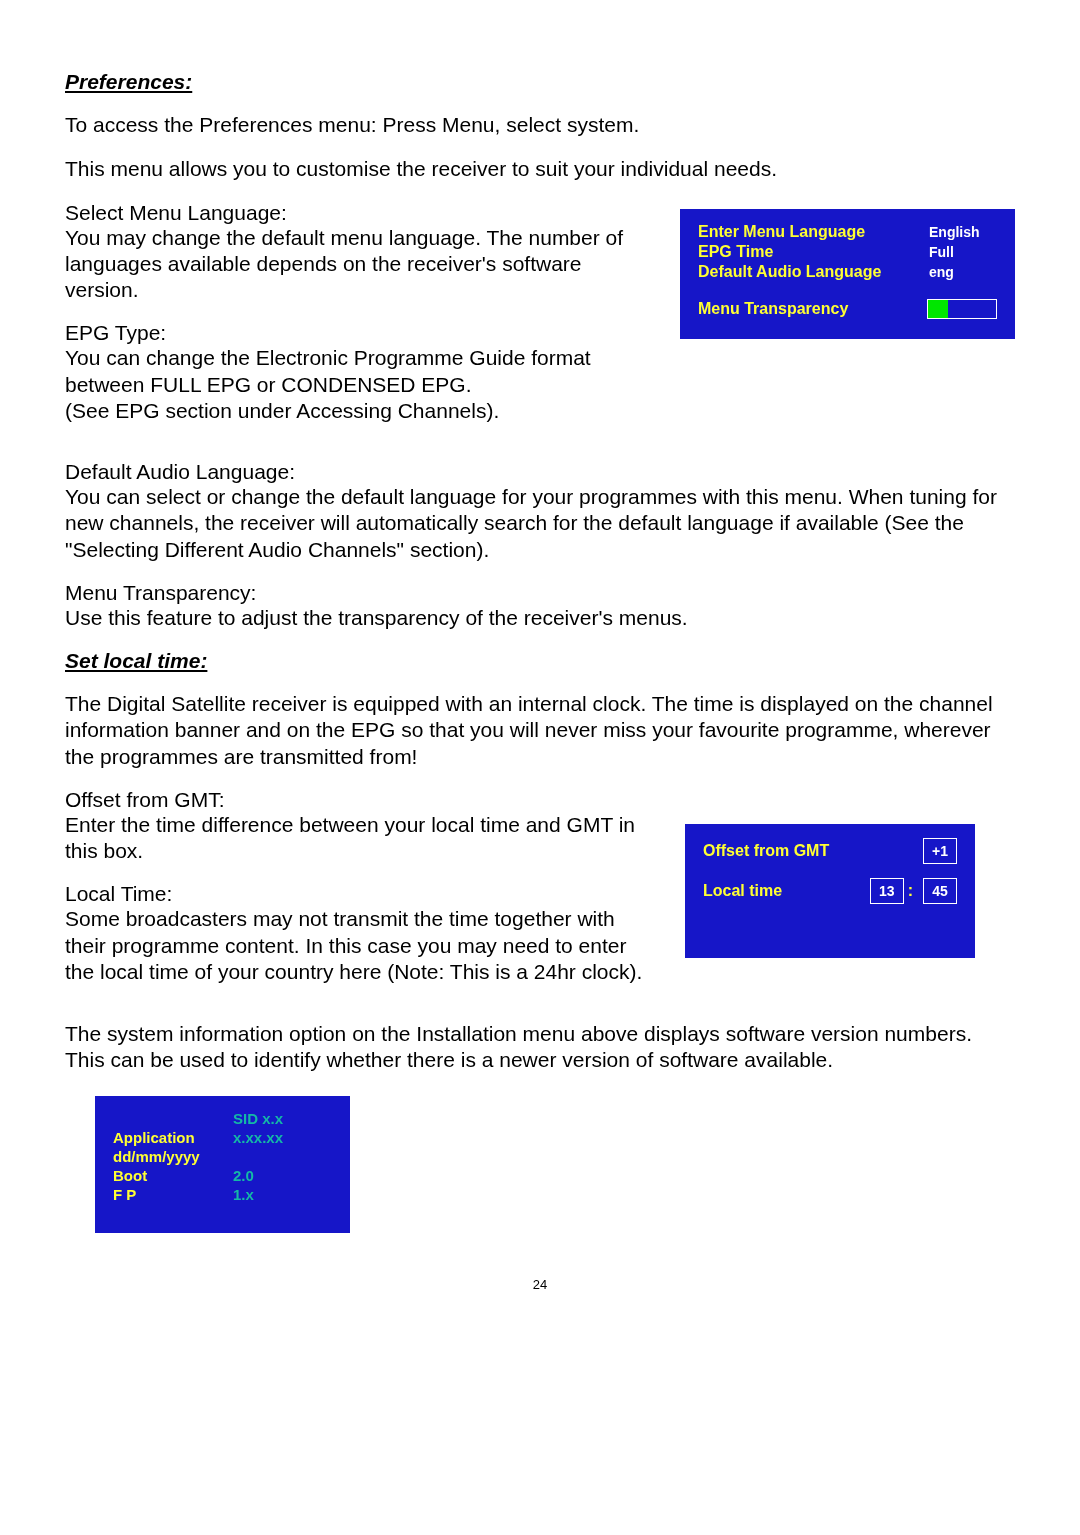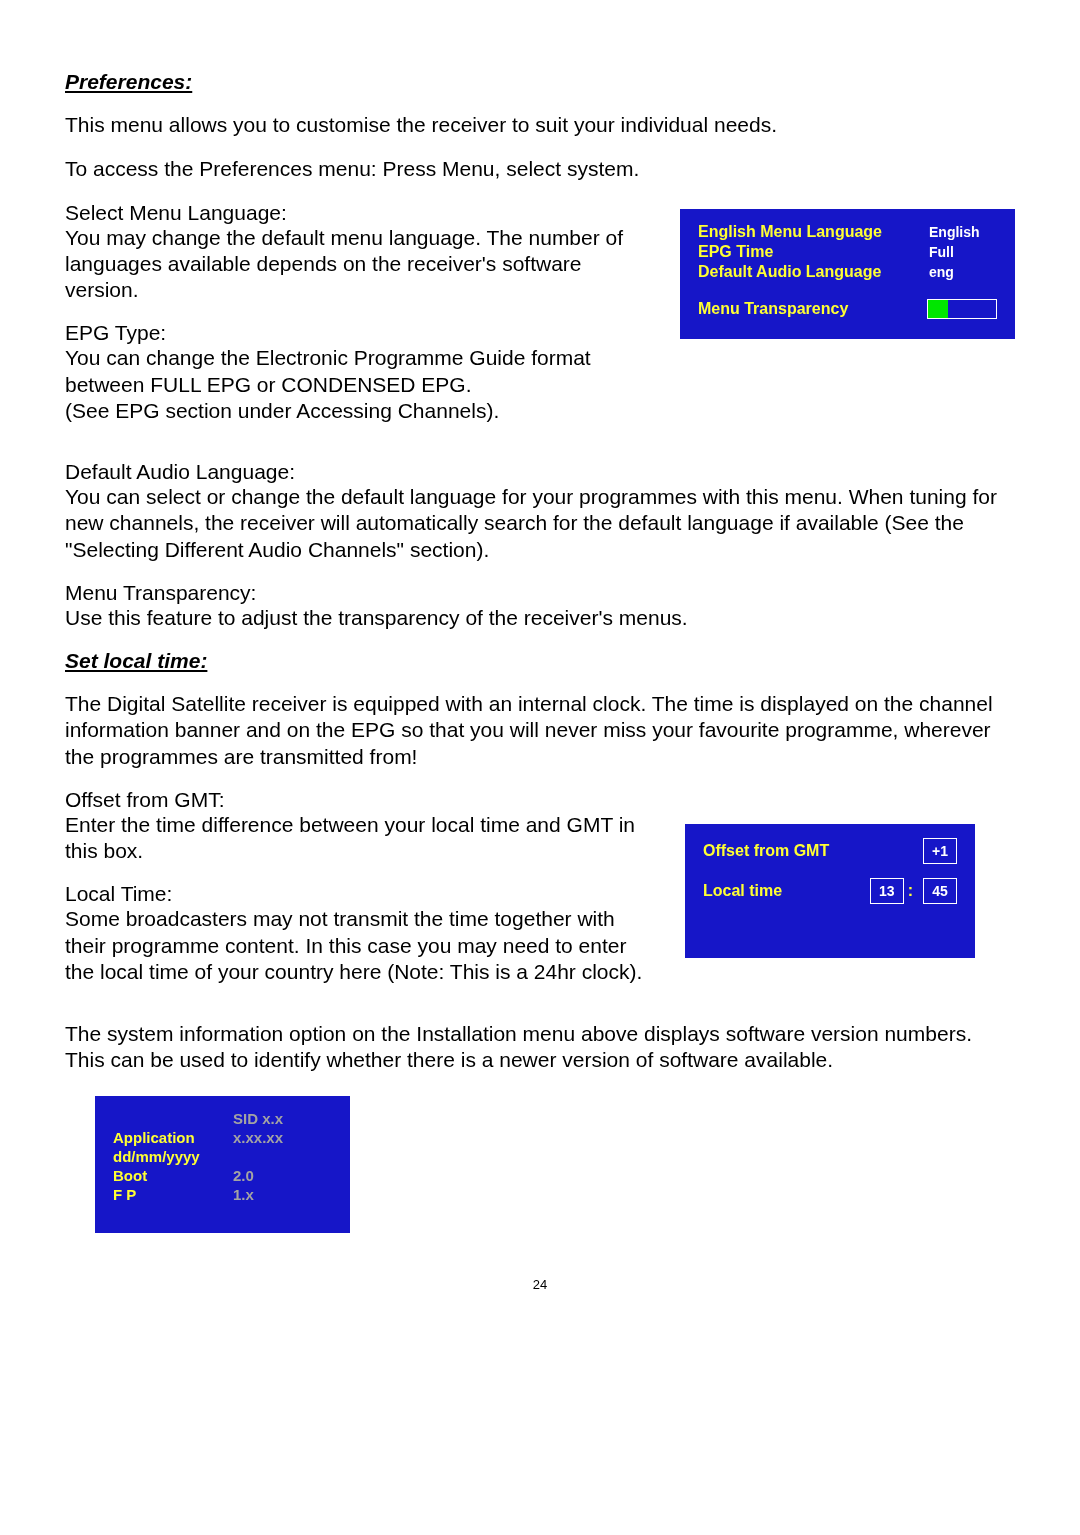--- a/index.html
+++ b/index.html
@@ -113,49 +113,49 @@
     padding: 14px 18px 30px 18px;
   }
   .sys-grid {
     display: grid;
     grid-template-columns: 120px auto;
     row-gap: 2px;
     font-size: 15px;
     font-weight: bold;
   }
   .sys-grid .l { color: #ffff33; }
-  .sys-grid .v { color: #a3a3a3; }
+  .sys-grid .v { color: #14b8a6; }
   .pagenum {
     text-align: center;
     font-size: 13px;
     margin-top: 44px;
   }
 </style>
 </head>
 <body>
 
 <div class="page">
 
   <div class="section-header">Preferences:</div>
+  <div class="para">To access the Preferences menu: Press Menu, select system.</div>
   <div class="para">This menu allows you to customise the receiver to suit your individual needs.</div>
-  <div class="para">To access the Preferences menu: Press Menu, select system.</div>
 
   <div class="row">
     <div class="text-col">
       <div class="sub-header">Select Menu Language:</div>
       <div class="para" style="margin-bottom:18px">You may change the default menu language. The number of languages available depends on the receiver's software version.</div>
 
       <div class="sub-header">EPG Type:</div>
       <div style="font-size:21px;line-height:1.25">You can change the Electronic Programme Guide format between FULL EPG or CONDENSED EPG.</div>
       <div class="para">(See EPG section under Accessing Channels).</div>
     </div>
 
     <div class="osd osd-prefs" style="margin-top:8px">
       <div class="osd-row">
-        <span class="osd-label">English Menu Language</span>
+        <span class="osd-label">Enter Menu Language</span>
         <span class="osd-val">English</span>
       </div>
       <div class="osd-row">
         <span class="osd-label">EPG Time</span>
         <span class="osd-val">Full</span>
       </div>
       <div class="osd-row">
         <span class="osd-label">Default Audio Language</span>
         <span class="osd-val">eng</span>
       </div>

